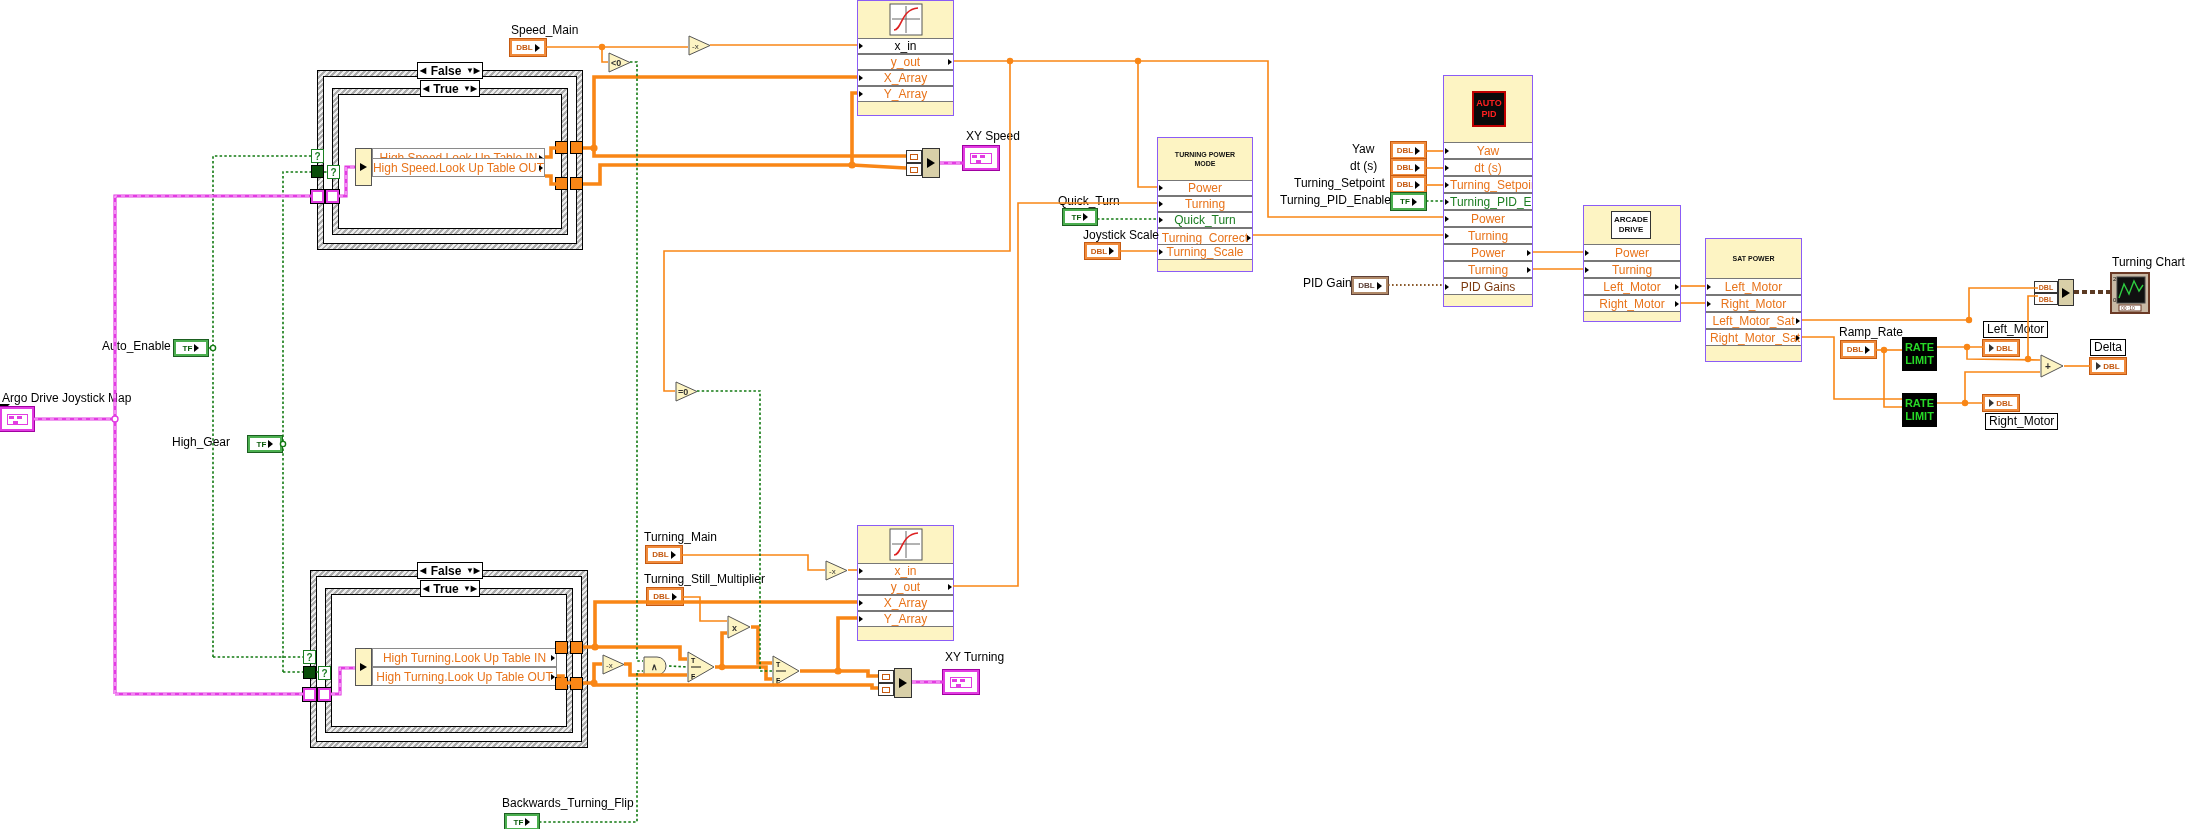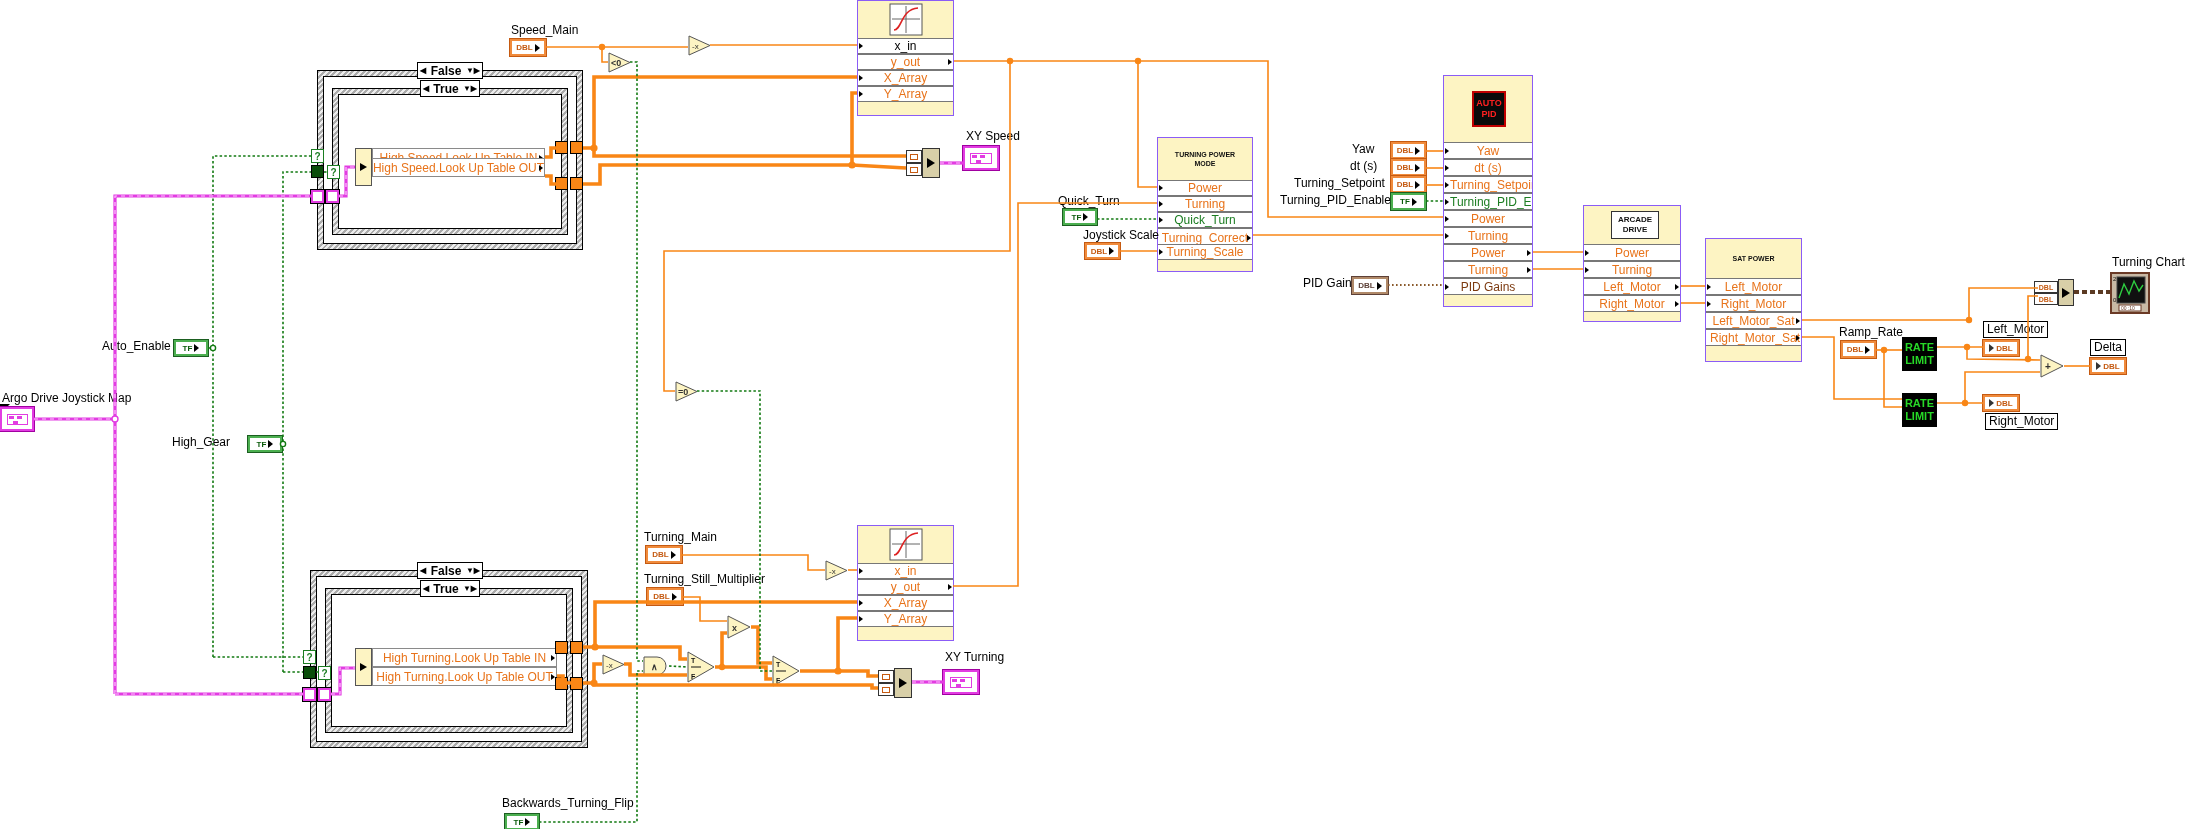--- a/index.html
+++ b/index.html
@@ -182,21 +182,21 @@
     <div class="nrow txt-or tin" style="top:100px;height:17px;justify-content:flex-start;padding-left:6px">Turning_Setpoint</div>
     <div class="nrow txt-gr tin" style="top:117px;height:17px;justify-content:flex-start;padding-left:6px">Turning_PID_Enable</div>
     <div class="nrow txt-or tin" style="top:134px;height:17px">Power</div>
     <div class="nrow txt-or tin" style="top:151px;height:17px">Turning</div>
     <div class="nrow txt-or tout" style="top:168px;height:17px">Power</div>
     <div class="nrow txt-or tout" style="top:185px;height:17px">Turning</div>
     <div class="nrow txt-br tin" style="top:202px;height:17px">PID Gains</div>
   </div>
 
   <div class="node" style="left:1583px;top:205px;width:98px;height:117px">
-    <div class="whitebox-icon" style="left:27px;top:5px;width:48px;height:28px">ARCADE DRIVE</div>
+    <div class="whitebox-icon" style="left:27px;top:5px;width:40px;height:28px">ARCADE DRIVE</div>
     <div class="nrow txt-or tin" style="top:38px;height:17px">Power</div>
     <div class="nrow txt-or tin" style="top:55px;height:17px">Turning</div>
     <div class="nrow txt-or tout" style="top:72px;height:17px">Left_Motor</div>
     <div class="nrow txt-or tout" style="top:89px;height:17px">Right_Motor</div>
   </div>
 
   <div class="node" style="left:1705px;top:238px;width:97px;height:124px">
     <div class="nheader" style="top:0;height:39px;font-size:7px;line-height:9px;padding:0 26px">SAT POWER</div>
     <div class="nrow txt-or tin" style="top:39px;height:17px">Left_Motor</div>
     <div class="nrow txt-or tin" style="top:56px;height:17px">Right_Motor</div>

